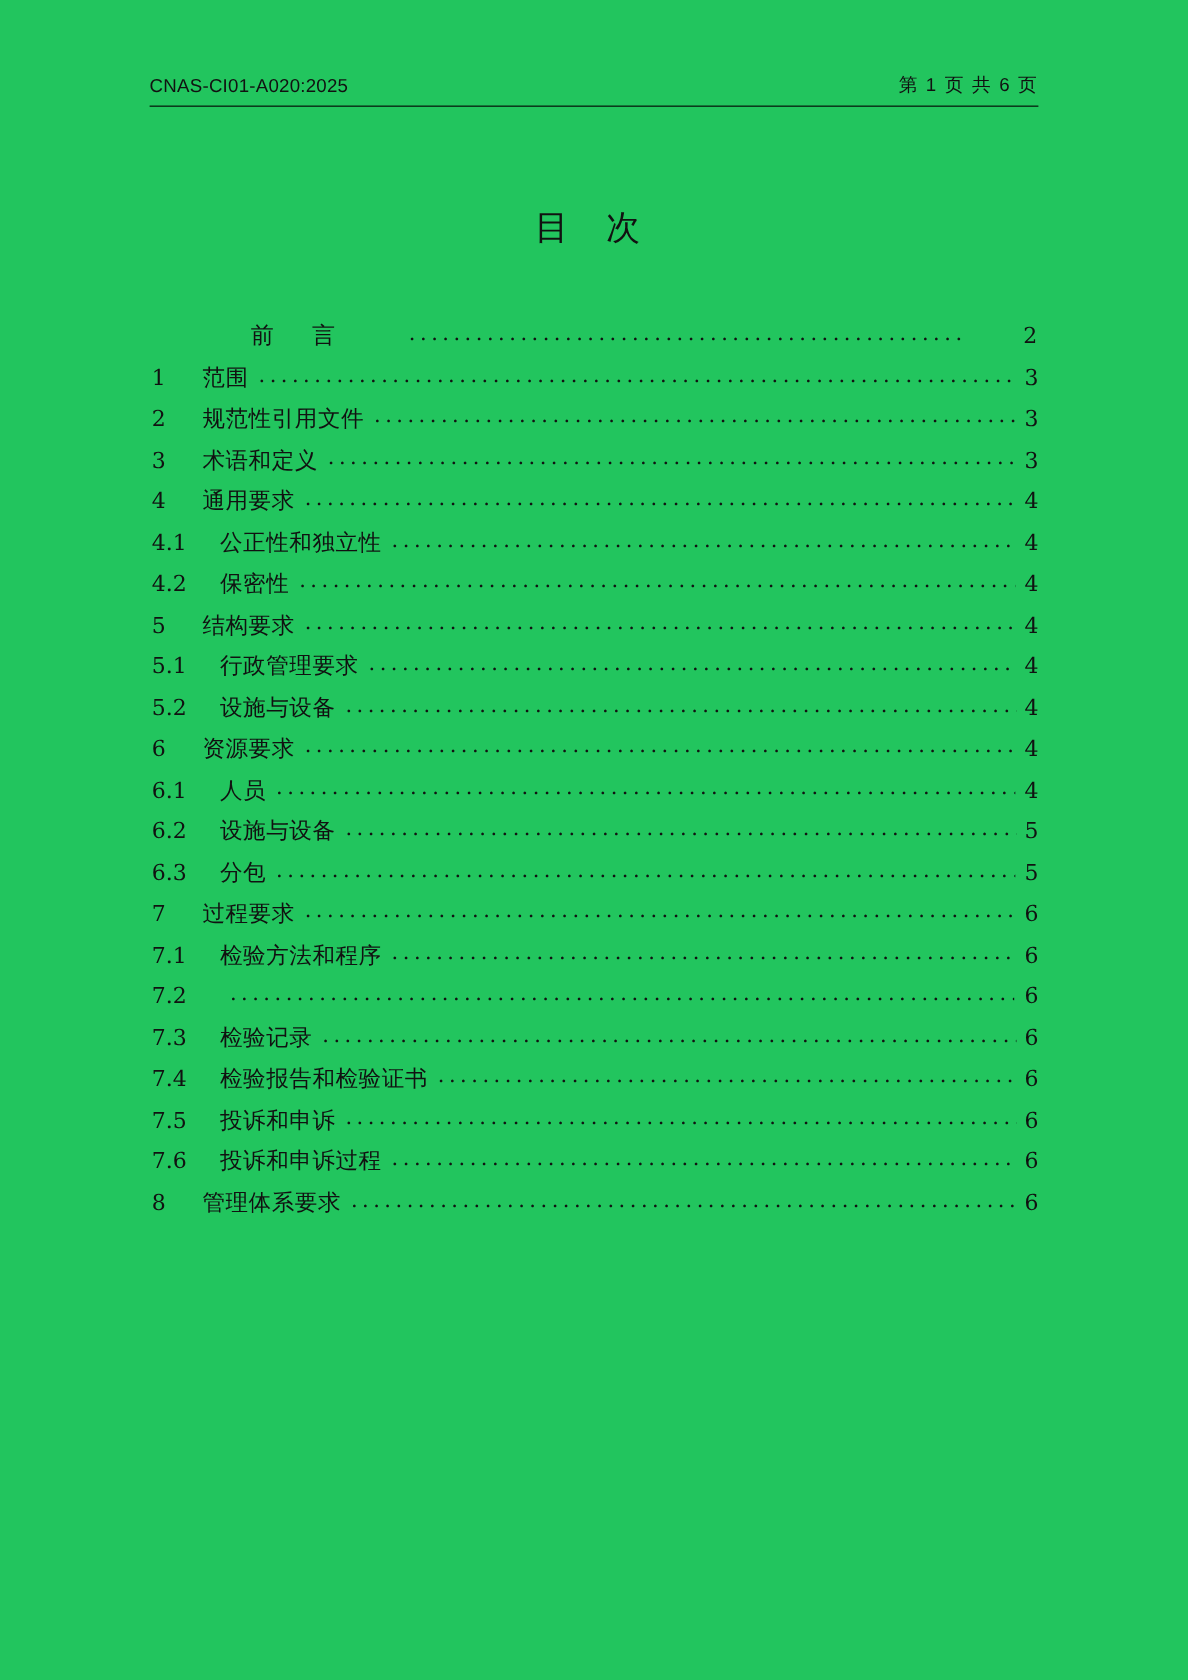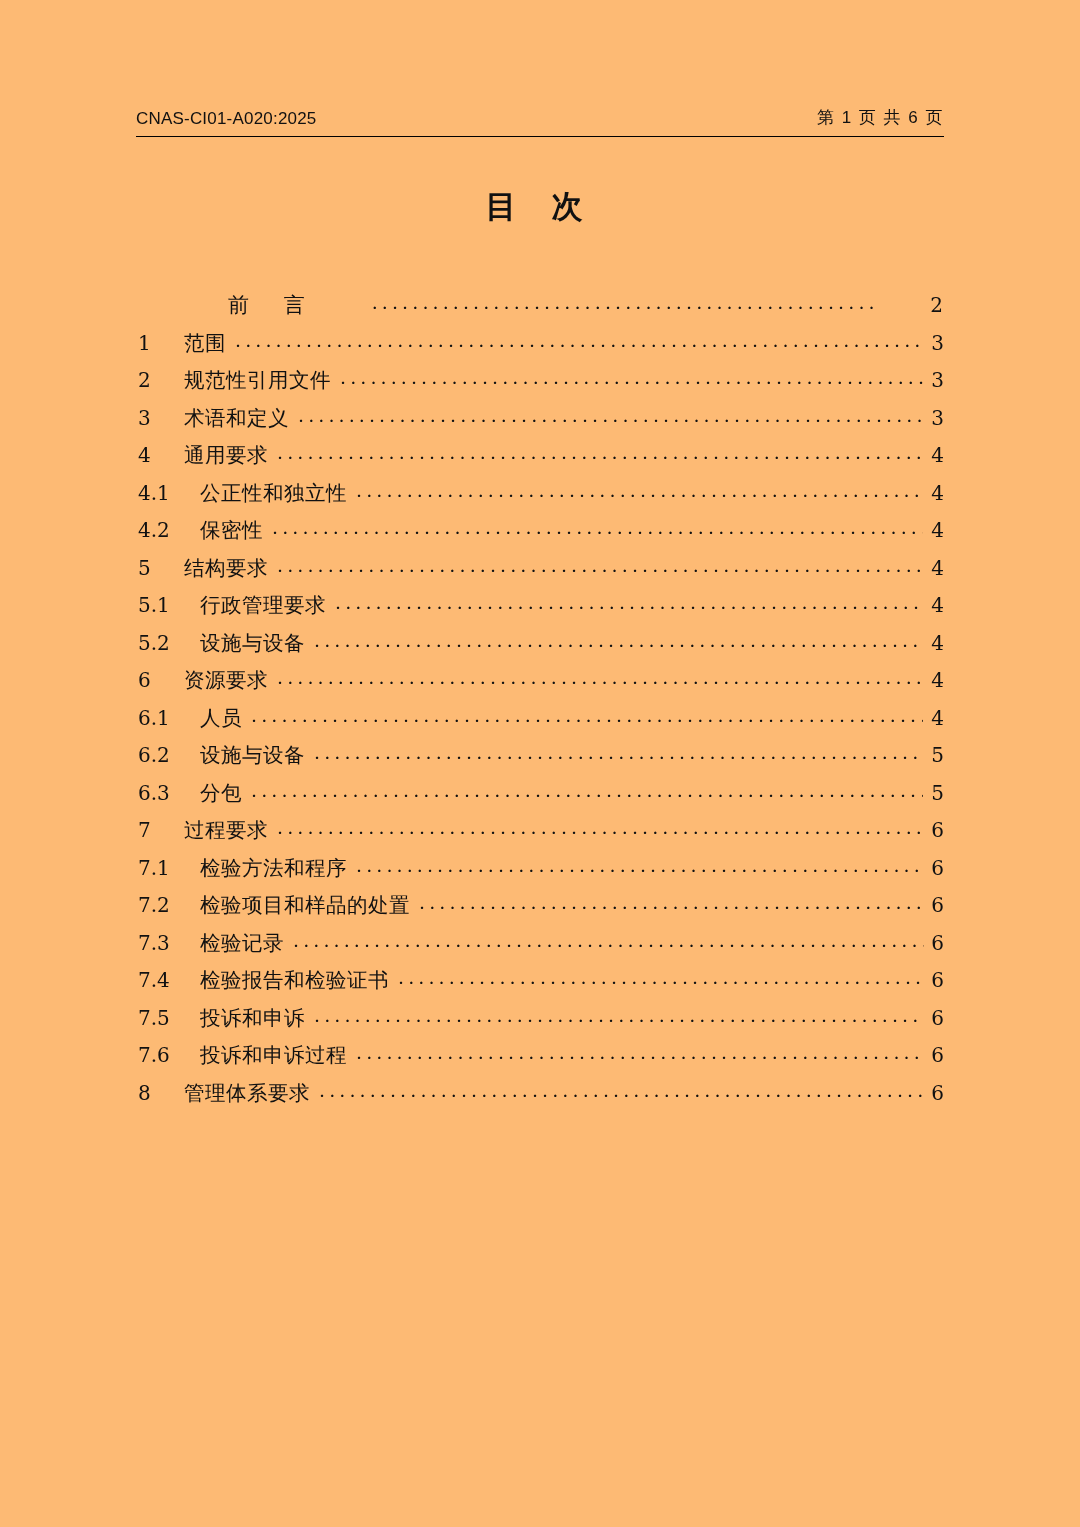--- a/index.html
+++ b/index.html
@@ -9,21 +9,21 @@
   }
   body {
     font-family: "Liberation Serif", serif;
     color: #111;
   }
   .page {
     position: relative;
     width: 1080px;
     height: 1527px;
     margin: 0 auto;
-    background: #fdba74;
+    background: #22c55e;
     overflow: hidden;
   }
   .content {
     position: absolute;
     left: 136px;
     top: 0;
     width: 808px;
     height: 1527px;
   }
   
@@ -43,31 +43,30 @@
     box-sizing: border-box;
   }
   .header .doc-id {
     font-family: "Liberation Sans", sans-serif;
     font-size: 17px;
   }
   .header .page-num {
     font-family: "Liberation Sans", sans-serif;
     font-size: 17px;
     letter-spacing: 1.5px;
-    margin-top: 40px;
   }
   
   .toc-title {
     position: absolute;
     top: 186px;
     left: 0;
     width: 808px;
     text-align: center;
     font-size: 31px;
-    font-weight: bold;
+    font-weight: normal;
     letter-spacing: 12px;
     font-family: "DejaVu Serif", serif;
   }
   
   .toc {
     position: absolute;
     top: 287px;
     left: 2px;
     width: 806px;
   }
@@ -267,21 +266,20 @@
 
       <div class="toc-row">
         <span class="toc-num sub">7.1</span>
         <span class="toc-label">检验方法和程序</span>
         <span class="toc-dots">...........................................................................</span>
         <span class="toc-page">6</span>
       </div>
 
       <div class="toc-row">
         <span class="toc-num sub">7.2</span>
-        <span class="toc-label">检验项目和样品的处置</span>
         <span class="toc-dots">...........................................................................</span>
         <span class="toc-page">6</span>
       </div>
 
       <div class="toc-row">
         <span class="toc-num sub">7.3</span>
         <span class="toc-label">检验记录</span>
         <span class="toc-dots">...........................................................................</span>
         <span class="toc-page">6</span>
       </div>

